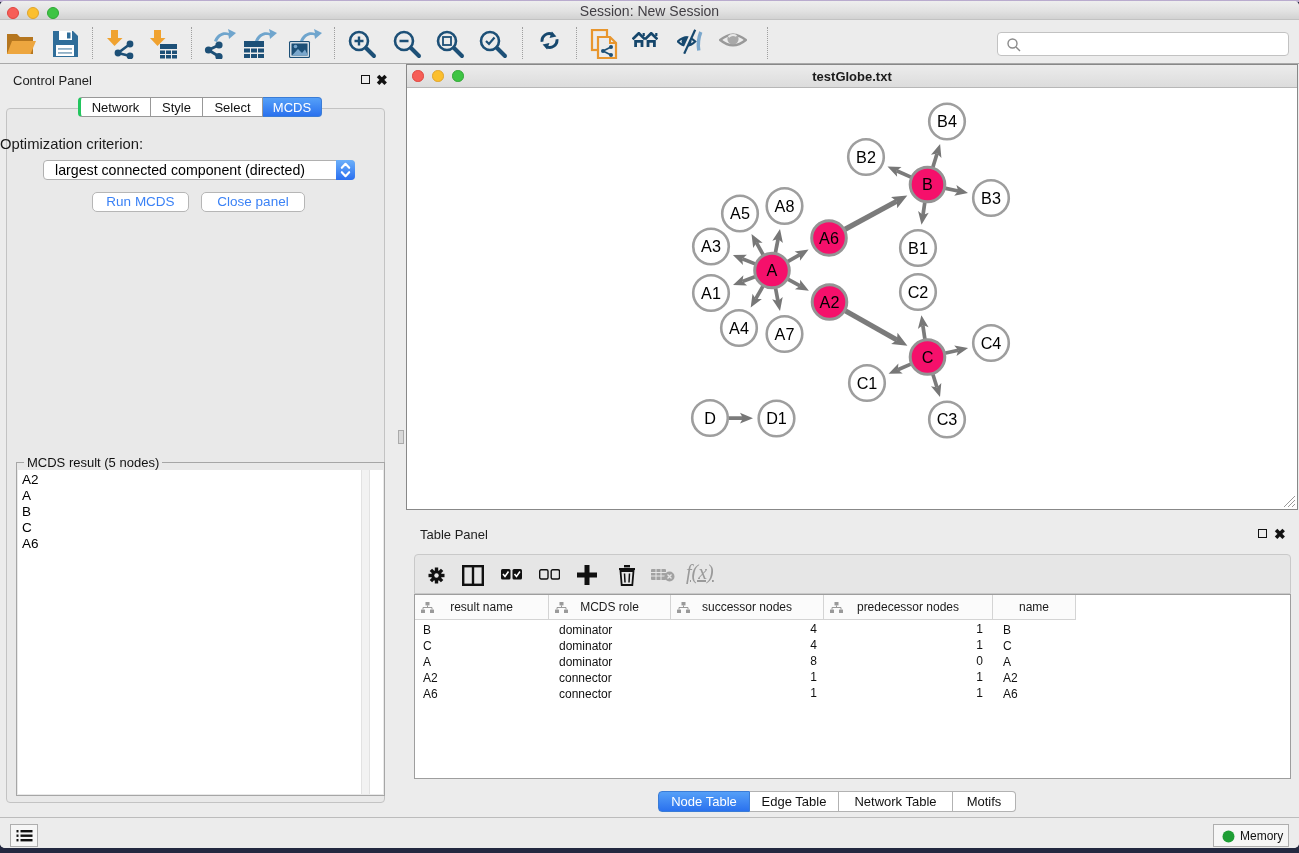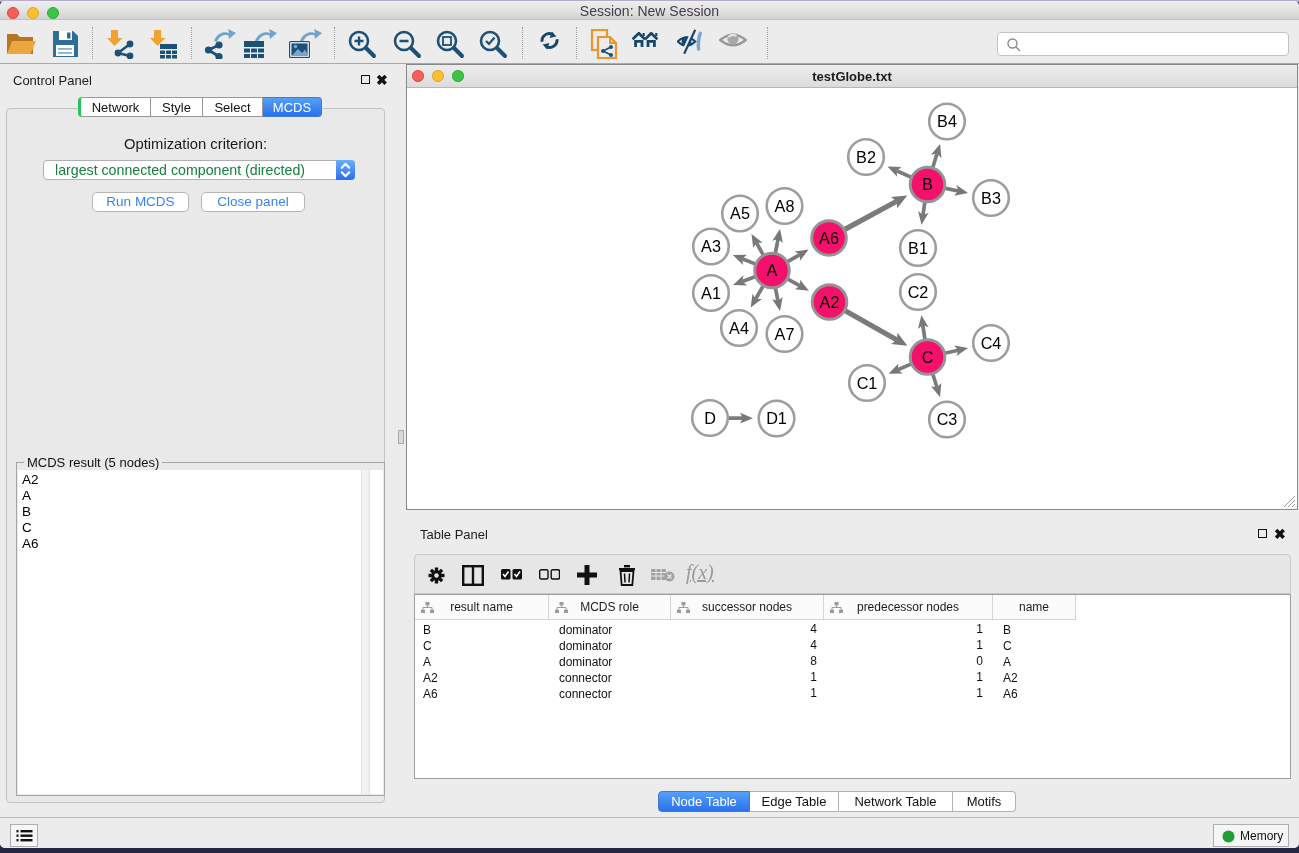--- a/index.html
+++ b/index.html
@@ -26,23 +26,23 @@
 #cp-title { position:absolute; left:13px; top:9px; font-size:13px; color:#1e1e1e; }
 .wbtn { position:absolute; top:10px; font-size:12px; color:#111; }
 #cp-inner { position:absolute; left:6px; top:44px; width:379px; height:695px;
   background:#e9e9e9; border:1px solid #c3c3c3; border-radius:4px; }
 #cp-tabs { position:absolute; left:78px; top:33px; height:20px; display:flex; z-index:5; }
 .cptab { height:20px; line-height:19px; font-size:13px; color:#111; background:#fff;
   border:1px solid #989898; border-left:none; padding:0 10px; }
 .cptab.first { border-left:3px solid #22c55e; border-radius:4px 0 0 4px; }
 .cptab.sel { background:linear-gradient(180deg,#55a0f8,#2a71ee); color:#fff; border-color:#3a7cd6;
   border-radius:0 4px 4px 0; padding:0 8px; }
-#optlabel { position:absolute; left:0; top:72px; width:100%; text-align:center; font-size:14.8px; color:#1a1a1a; }
+#optlabel { position:absolute; left:0; top:72px; width:100%; text-align:left; font-size:14.8px; color:#1a1a1a; }
 #dropdown { position:absolute; left:43px; top:96px; width:312px; height:20px; background:#fff;
-  border:1px solid #b0b0b0; border-radius:4px; font-size:14.2px; color:#15803d; line-height:19px;
+  border:1px solid #b0b0b0; border-radius:4px; font-size:14.2px; color:#000000; line-height:19px;
   padding-left:11px; }
 #dd-btn { position:absolute; right:-1px; top:-1px; width:19px; height:20px;
   background:linear-gradient(180deg,#6cb0fa,#2a6ff0); border-radius:0 4px 4px 0; }
 .btn { position:absolute; top:128px; height:20px; background:#fff; border:1px solid #b6b6b6;
   border-radius:5px; font-size:13.5px; color:#3b82f6; text-align:center; line-height:18px; }
 #groupbox { position:absolute; left:16px; top:398px; width:369px; height:334px; border:1px solid #a6a6a6; }
 #gb-label { position:absolute; left:7px; top:-8px; background:#e9e9e9; padding:0 3px; font-size:13px; color:#111; }
 #gb-list { position:absolute; left:1px; top:7px; width:365px; height:324px; background:#fff; }
 #gb-scroll { position:absolute; right:13px; top:0; width:9px; height:100%; background:#f2f2f2;
   border-left:1px solid #e2e2e2; border-right:1px solid #e2e2e2; }

